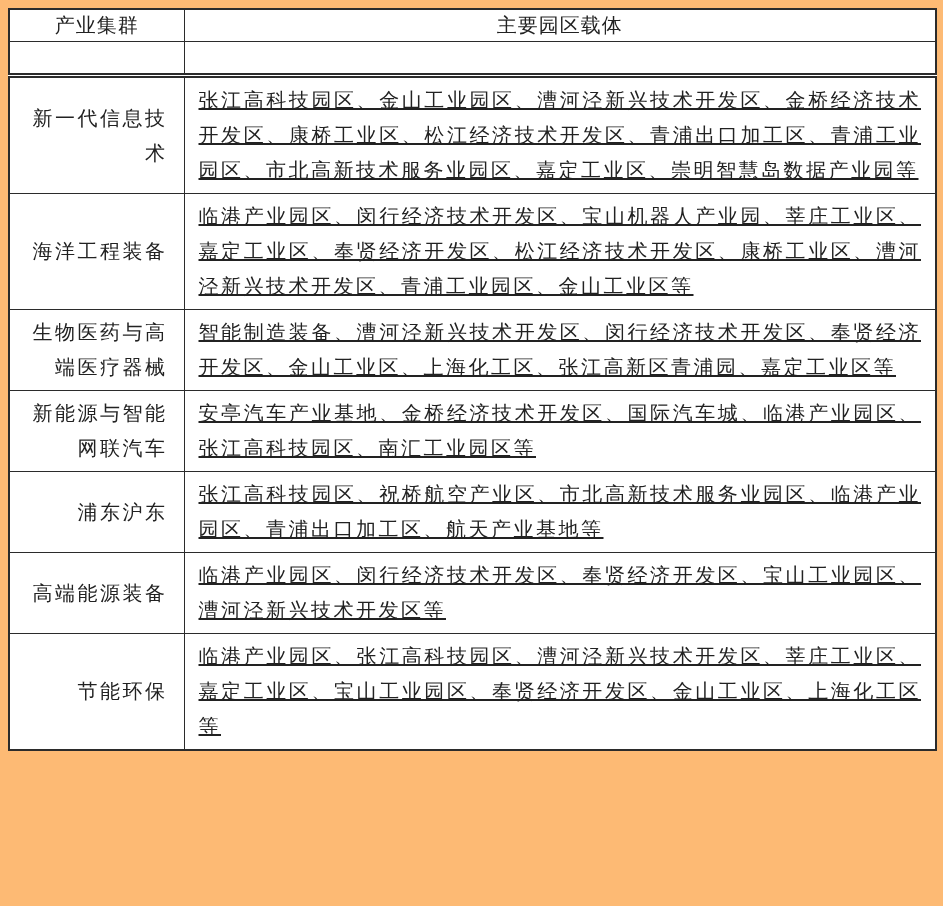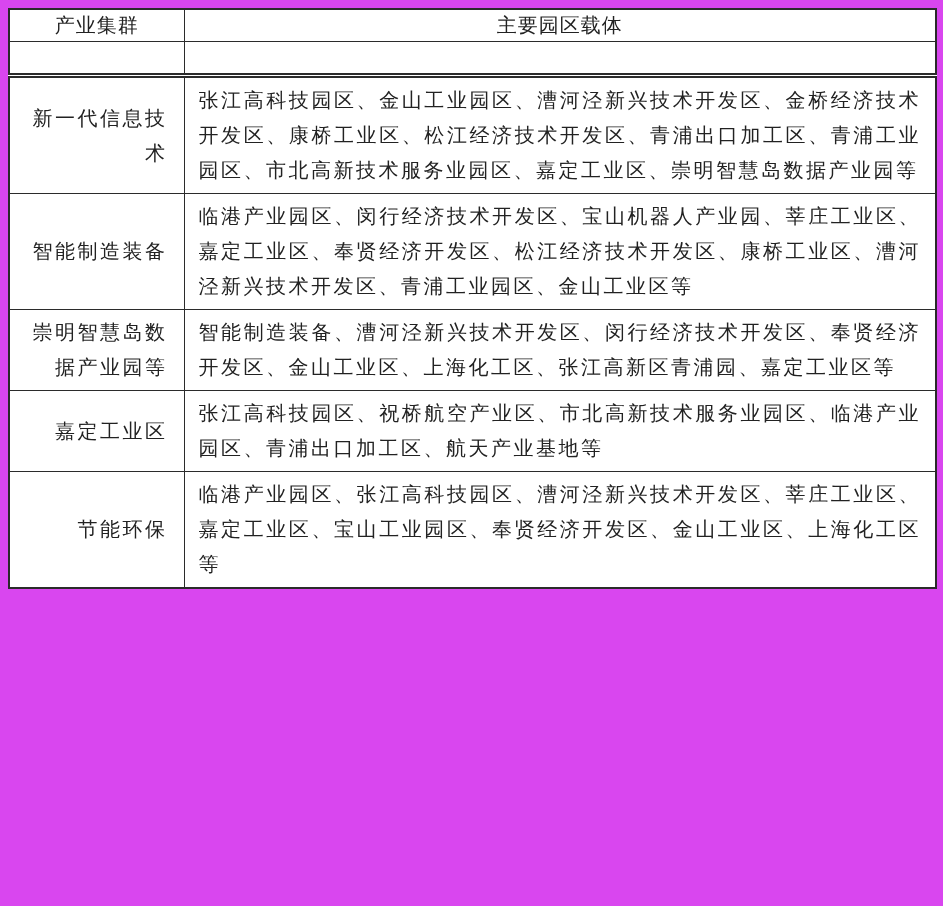--- a/index.html
+++ b/index.html
@@ -10,21 +10,21 @@
   body {
     width: 943px;
     height: 906px;
     overflow: hidden;
     font-family: "Liberation Serif", "DejaVu Serif", serif;
     color: #222222;
   }
   .page {
     width: 943px;
     height: 906px;
-    background: #d946ef;
+    background: #fdba74;
     box-sizing: border-box;
     padding: 8px;
   }
   table.industry-table {
     border-collapse: collapse;
     width: 927px;
     table-layout: fixed;
     background: #ffffff;
     border: 2px solid #2b2b2b;
   }
@@ -49,20 +49,21 @@
     padding: 5px 16px;
     letter-spacing: 2.5px;
     line-height: 35px;
   }
   td.parks-cell {
     text-align: justify;
     padding: 5px 14px;
     letter-spacing: 2.5px;
     line-height: 35px;
     white-space: pre-line;
+    text-decoration: underline;
   }
   tr.empty-row td {
     height: 34px;
     border-bottom: 5px double #2b2b2b;
   }
 </style>
 </head>
 <body>
 
 <div class="page">
@@ -80,30 +81,38 @@
     <tbody>
         <tr class="empty-row">
           <td class="cluster-cell"></td>
           <td class="parks-cell"></td>
         </tr>
         <tr>
           <td class="cluster-cell">新一代信息技术</td>
           <td class="parks-cell">张江高科技园区、金山工业园区、漕河泾新兴技术开发区、金桥经济技术开发区、康桥工业区、松江经济技术开发区、青浦出口加工区、青浦工业园区、市北高新技术服务业园区、嘉定工业区、崇明智慧岛数据产业园等</td>
         </tr>
         <tr>
-          <td class="cluster-cell">智能制造装备</td>
+          <td class="cluster-cell">海洋工程装备</td>
           <td class="parks-cell">临港产业园区、闵行经济技术开发区、宝山机器人产业园、莘庄工业区、嘉定工业区、奉贤经济开发区、松江经济技术开发区、康桥工业区、漕河泾新兴技术开发区、青浦工业园区、金山工业区等</td>
         </tr>
         <tr>
-          <td class="cluster-cell">崇明智慧岛数据产业园等</td>
+          <td class="cluster-cell">生物医药与高端医疗器械</td>
           <td class="parks-cell">智能制造装备、漕河泾新兴技术开发区、闵行经济技术开发区、奉贤经济开发区、金山工业区、上海化工区、张江高新区青浦园、嘉定工业区等</td>
         </tr>
         <tr>
-          <td class="cluster-cell">嘉定工业区</td>
+          <td class="cluster-cell">新能源与智能网联汽车</td>
+          <td class="parks-cell">安亭汽车产业基地、金桥经济技术开发区、国际汽车城、临港产业园区、张江高科技园区、南汇工业园区等</td>
+        </tr>
+        <tr>
+          <td class="cluster-cell">浦东沪东</td>
           <td class="parks-cell">张江高科技园区、祝桥航空产业区、市北高新技术服务业园区、临港产业园区、青浦出口加工区、航天产业基地等</td>
+        </tr>
+        <tr>
+          <td class="cluster-cell">高端能源装备</td>
+          <td class="parks-cell">临港产业园区、闵行经济技术开发区、奉贤经济开发区、宝山工业园区、漕河泾新兴技术开发区等</td>
         </tr>
         <tr>
           <td class="cluster-cell">节能环保</td>
           <td class="parks-cell">临港产业园区、张江高科技园区、漕河泾新兴技术开发区、莘庄工业区、嘉定工业区、宝山工业园区、奉贤经济开发区、金山工业区、上海化工区等</td>
         </tr>
       </tbody>
   </table>
 </div>
 
 </body></html>

